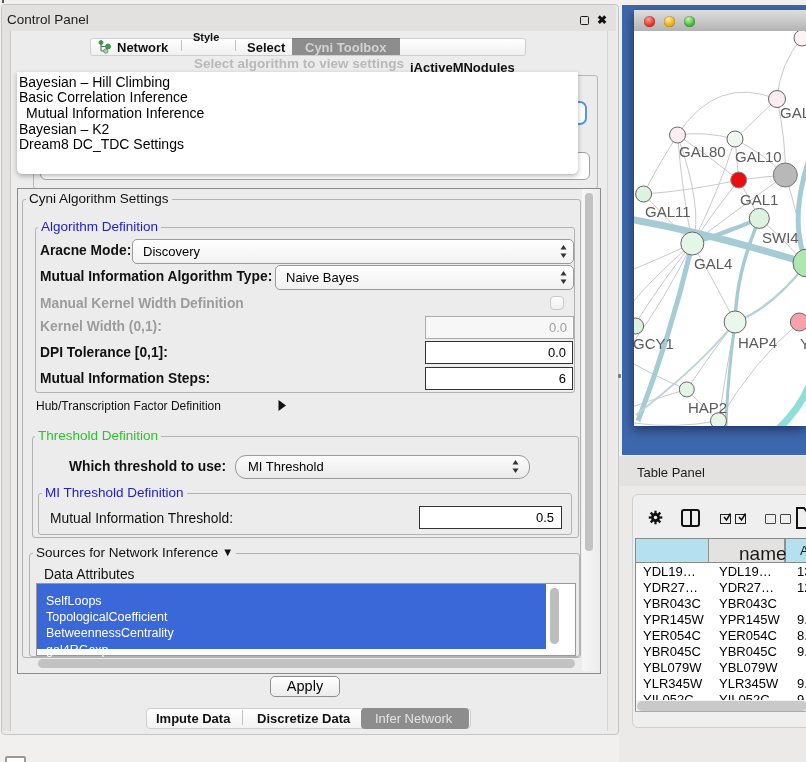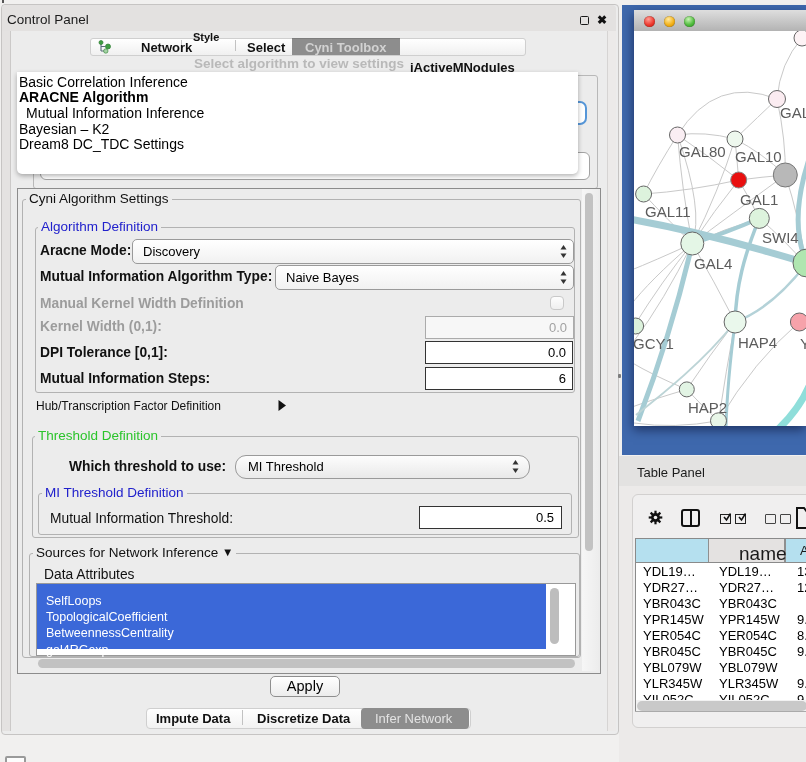--- a/index.html
+++ b/index.html
@@ -29,41 +29,41 @@
 <div class="abs" style="left:90px;top:38px;width:434px;height:15.5px;background:linear-gradient(#ffffff,#f0f0f0);border:1px solid #cfcfcf;border-radius:3px;"></div>
 <div class="abs" style="left:181px;top:40px;width:1px;height:11px;background:#c2c2c2;"></div>
 <div class="abs" style="left:235px;top:40px;width:1px;height:11px;background:#c2c2c2;"></div>
 
 <svg class="abs" style="left:98px;top:39px;" width="15" height="15" viewBox="0 0 15 15">
  <path d="M3 5 L3 12 M3 12 L6 12 M3 7.5 L7.5 7.5" stroke="#5a6b7a" stroke-width="1.1" fill="none"></path>
  <circle cx="3" cy="3.5" r="2" fill="#3f9e43" stroke="#2e7d32" stroke-width="0.7"></circle>
  <circle cx="10" cy="7.5" r="2.5" fill="#3f9e43" stroke="#2e7d32" stroke-width="0.7"></circle>
  <circle cx="7.8" cy="12" r="2.2" fill="#a5d2a5" stroke="#3f8e43" stroke-width="0.7"></circle>
 </svg>
-<div class="abs" style="left:117px;top:40px;font-size:13px;font-weight:bold;color:#111;margin-left:24px;">Network</div>
+<div class="abs" style="left:117px;top:40px;font-size:13px;font-weight:bold;color:#111;">Network</div>
 <div class="abs" style="left:193px;top:31px;font-size:11px;font-weight:bold;color:#111;">Style</div>
 <div class="abs" style="left:247px;top:40px;font-size:13px;font-weight:bold;color:#111;">Select</div>
 <div class="abs" style="left:292px;top:38px;width:108px;height:15.5px;background:#8d8d8d;border-top:1px solid #7d7d7d;"></div>
 <div class="abs" style="left:305px;top:40px;font-size:13px;font-weight:bold;color:#d2d2d2;">Cyni Toolbox</div>
 <div class="abs" style="left:410px;top:40px;font-size:13px;font-weight:bold;color:#111;margin-top:20px;">jActiveMNodules</div>
 
 <div class="abs" style="left:194px;top:55.5px;font-size:13.5px;font-weight:bold;color:#b9b9b9;">Select algorithm to view settings</div>
 
 <div class="abs" style="left:33px;top:75px;width:563px;height:112px;border:1px solid #b8b8b8;border-radius:3px;"></div>
 
 <div class="abs" style="left:420px;top:101px;width:163px;height:20px;background:#fff;border:2.5px solid #5596d8;border-radius:7px;"></div>
 
 <div class="abs" style="left:40px;top:152px;width:548px;height:26px;background:#fff;border:1px solid #a2a2a2;border-radius:6px;overflow:hidden;">
   <div class="abs" style="left:8px;top:5px;font-size:13px;color:#333;">galFiltered.sif default node</div>
 </div>
 
 <div class="abs" style="left:17px;top:72px;width:561px;height:102px;background:#ffffff;border-radius:0 0 5px 5px;box-shadow:0 2px 5px rgba(0,0,0,0.3);"></div>
 <div class="abs" style="left:18px;top:73.5px;width:556px;font-size:14px;color:#000;">
+  <div style="height:15.7px;padding-left:1px;">Bayesian – Hill Climbing</div>
   <div style="height:15.7px;padding-left:1px;">Basic Correlation Inference</div>
-  <div style="height:15.7px;padding-left:1px;font-weight:bold;">ARACNE Algorithm</div>
   <div style="height:15.7px;padding-left:8px;">Mutual Information Inference</div>
   <div style="height:15.7px;padding-left:1px;">Bayesian – K2</div>
   <div style="height:15.7px;padding-left:1px;">Dream8 DC_TDC Settings</div>
 </div>
 
 <div class="abs" style="left:16.5px;top:188px;width:582px;height:484px;background:#ececec;border:1px solid #8c8c8c;"></div>
 
 <div class="abs" style="left:22px;top:198.5px;width:557px;height:457px;border:1px solid #b2b2b2;border-radius:3px;"></div>
 <div class="gbt" style="left:26px;top:191.5px;color:#111;">Cyni Algorithm Settings</div>
 

